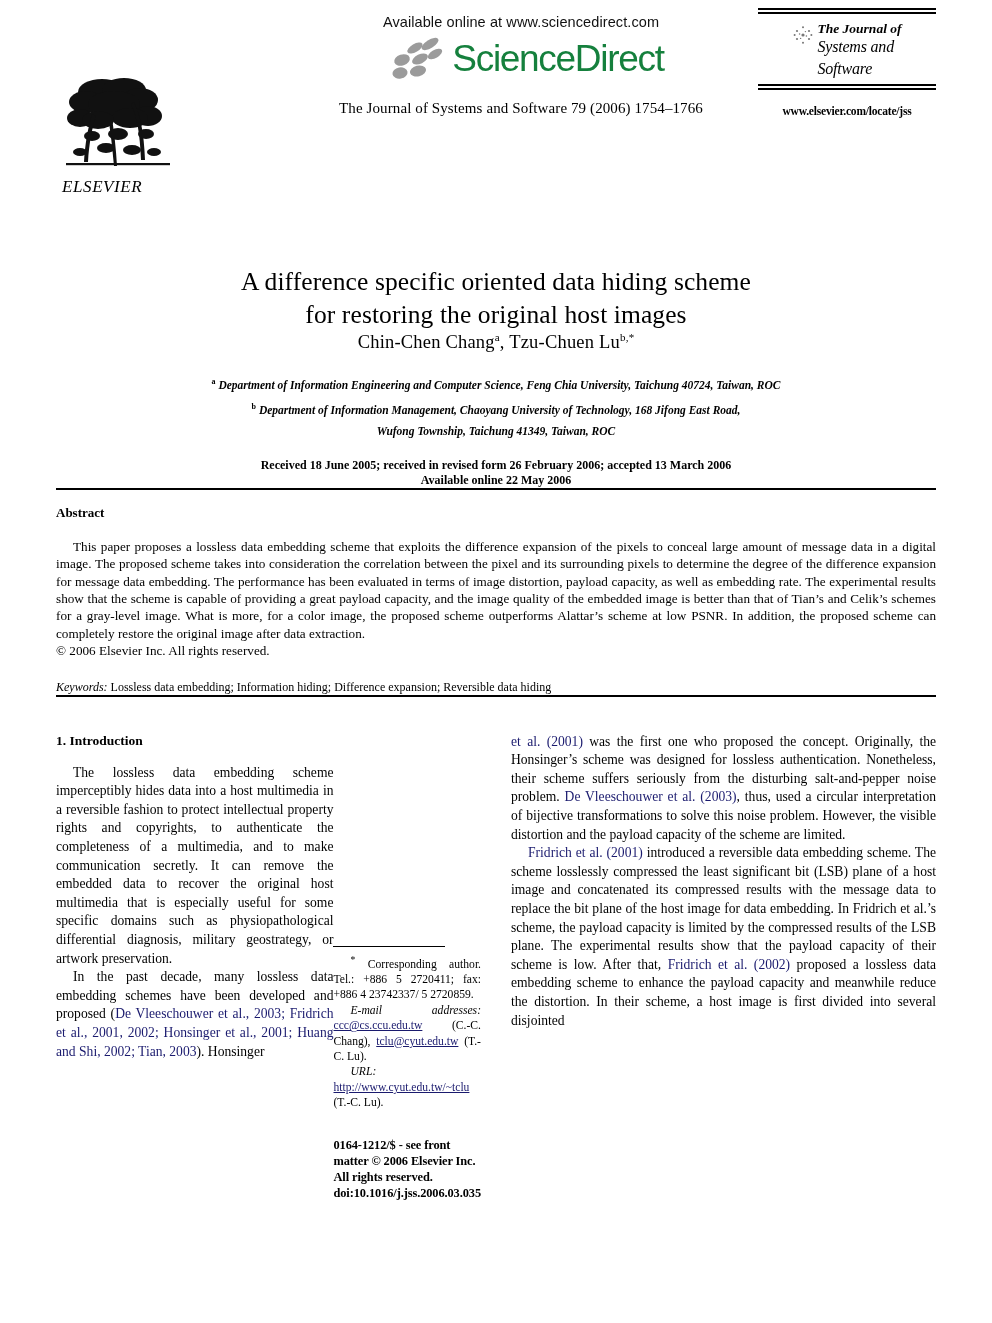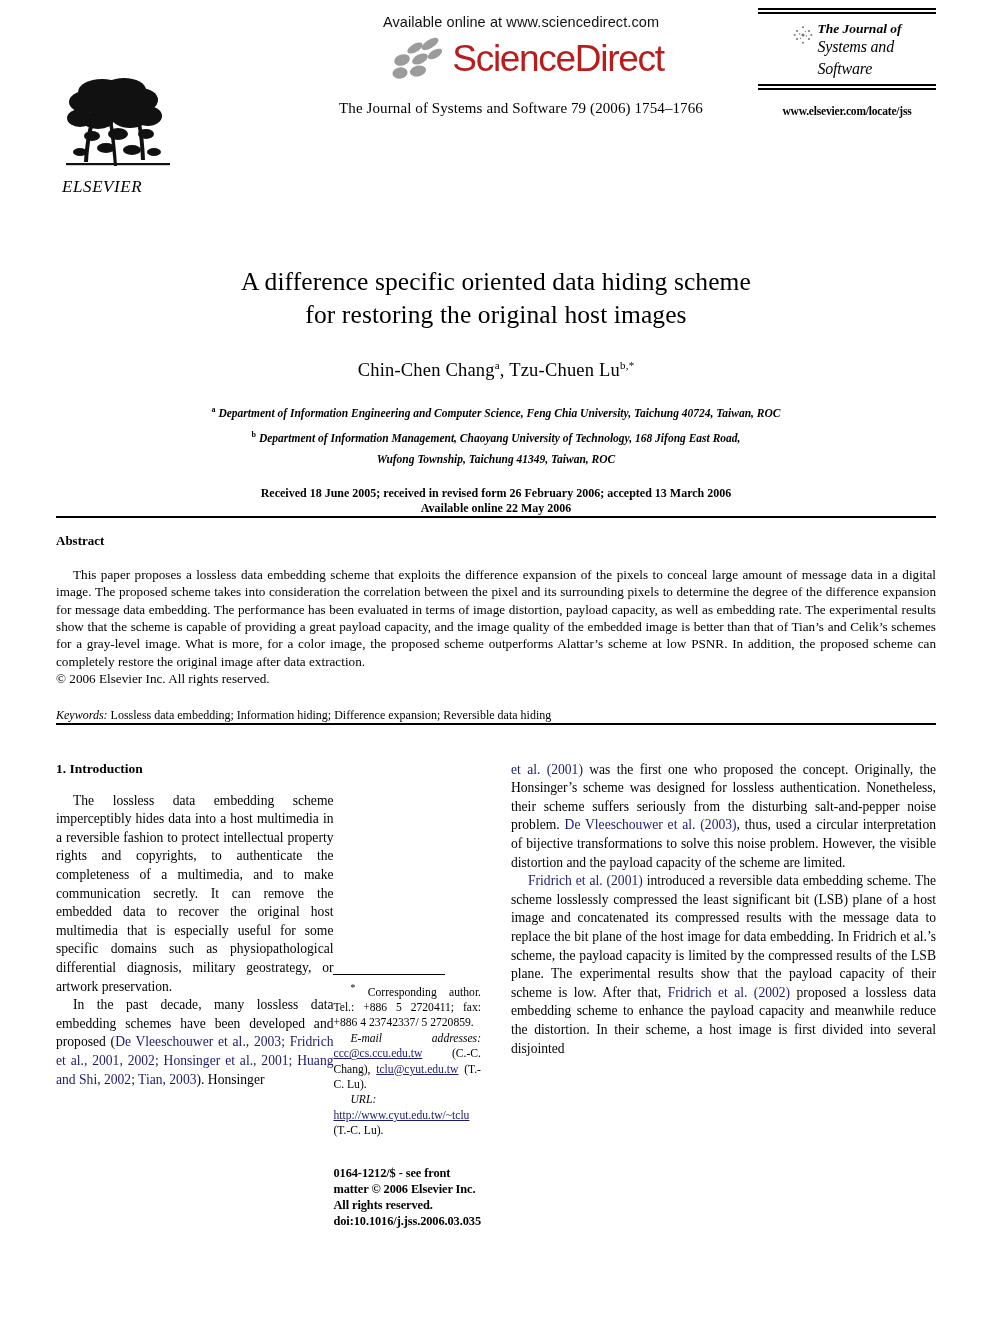--- a/index.html
+++ b/index.html
@@ -63,21 +63,21 @@
     display: flex;
     align-items: center;
     justify-content: center;
     margin-top: 6px;
   }
   .sd-petals { width: 72px; height: 46px; }
   .sd-word {
     font-family: "Liberation Sans", sans-serif;
     font-size: 37px;
     letter-spacing: -1.3px;
-    color: #b91c1c;
+    color: #15803d;
     margin-left: 2px;
   }
   .journal-cite {
     position: absolute;
     left: 180px;
     top: 100px;
     width: 570px;
     text-align: center;
     font-size: 15px;
     font-weight: normal;
@@ -131,21 +131,20 @@
   .title-block { text-align: center; padding-top: 52px; }
   .paper-title {
     font-size: 25.5px;
     line-height: 33px;
     font-weight: normal;
     margin: 0;
     letter-spacing: 0.1px;
   }
   .authors {
     font-size: 18.5px;
-    margin-top: 28px;
     letter-spacing: 0.2px;
   }
   .authors sup { font-size: 11px; vertical-align: super; }
   .affiliations {
     margin-top: 18px;
     font-style: italic;
     font-weight: bold;
     font-size: 11.5px;
     line-height: 21px;
   }

